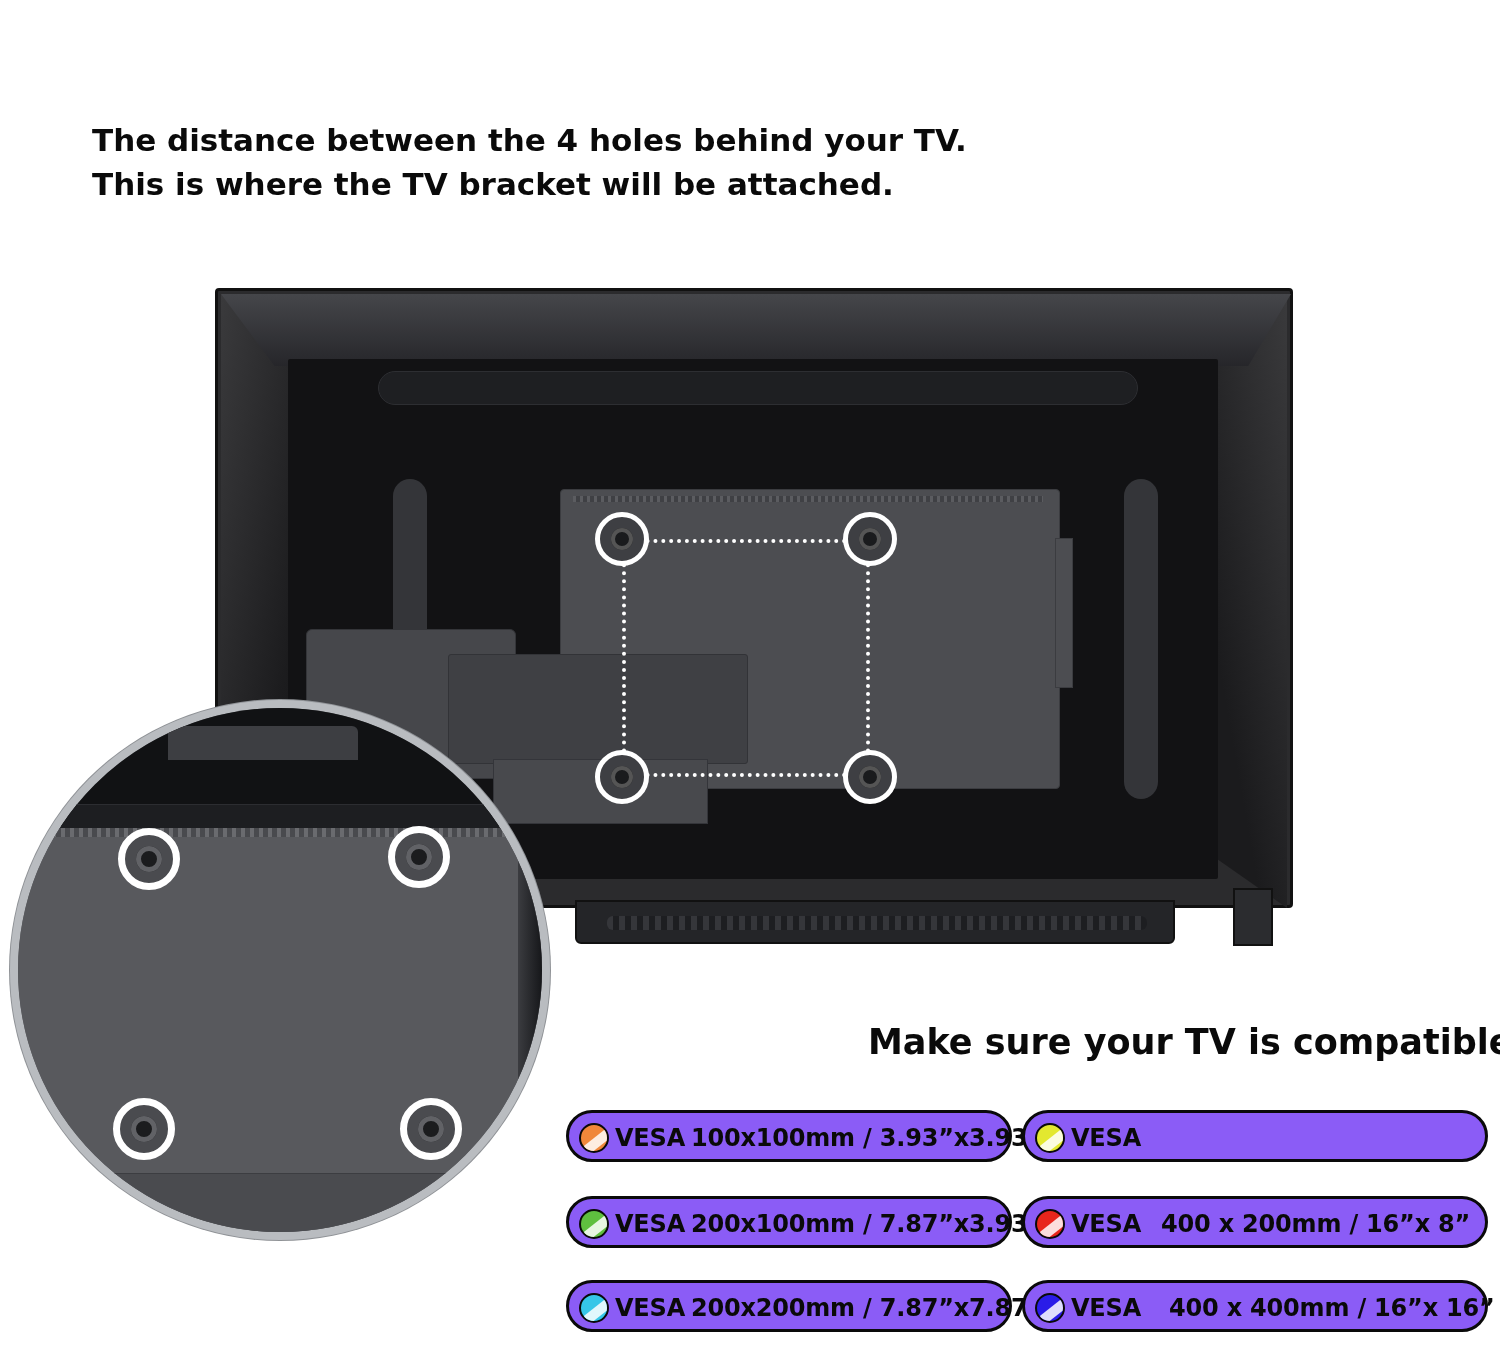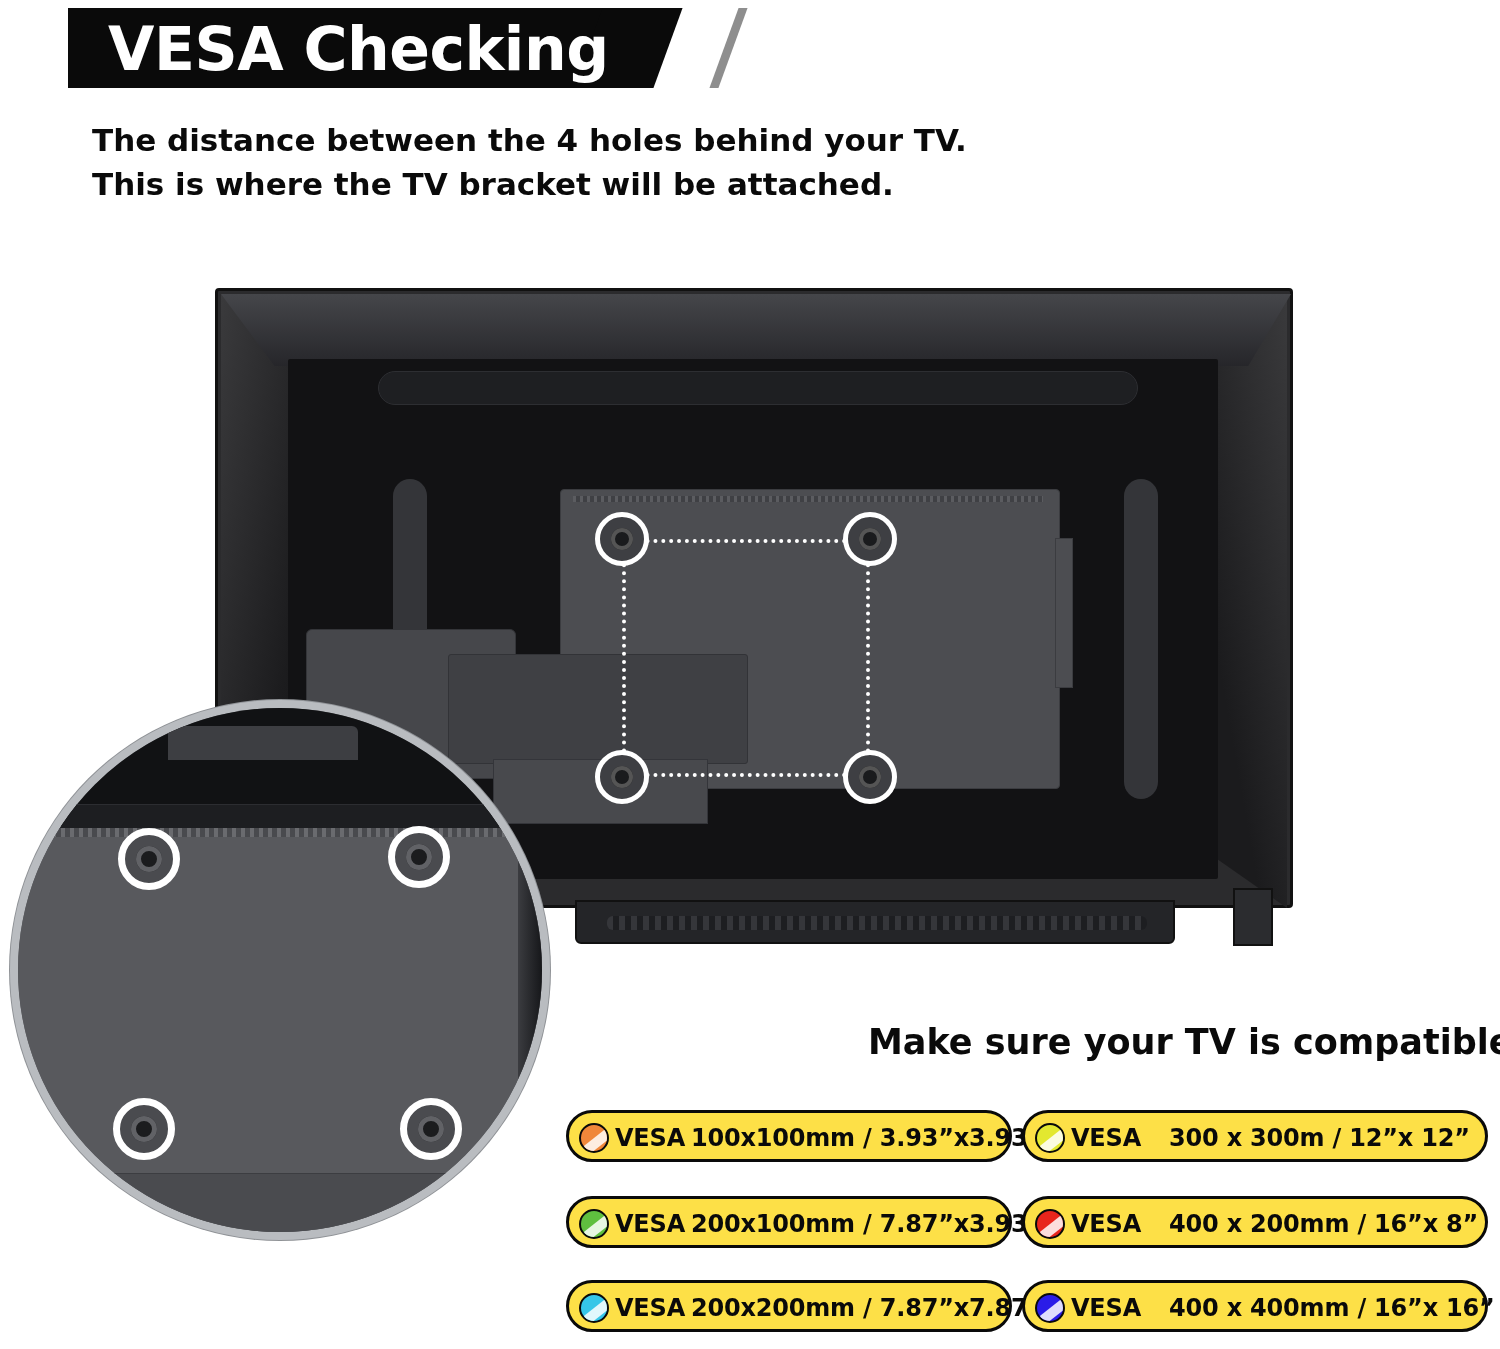--- a/index.html
+++ b/index.html
@@ -296,21 +296,21 @@
     white-space: nowrap;
     font-family: "DejaVu Sans", sans-serif;
   }
 
   
   .pill {
     position: absolute;
     height: 52px;
     border: 3px solid #0a0a0a;
     border-radius: 26px;
-    background: #fde047;
+    background: #8b5cf6;
     display: flex;
     align-items: center;
     padding: 4px 14px 0 10px;
     white-space: nowrap;
   }
   .pill .dot {
     width: 30px; height: 30px;
     border-radius: 50%;
     border: 2px solid #0a0a0a;
     flex: 0 0 auto;
@@ -339,27 +339,20 @@
   .col-right { left: 1022px; width: 466px; }
   .row1 { top: 1110px; }
   .row2 { top: 1196px; }
   .row3 { top: 1280px; }
 </style>
 </head>
 <body>
 
 <div id="page">
 
-  <div class="banner">
-    <div class="blackbar"></div>
-    <div class="greyslash1"></div>
-    <div class="greyslash2"></div>
-    <div class="blackslash"></div>
-    <div class="banner-title">VESA Checking</div>
-  </div>
 
   <div class="subtitle l1">The distance between the 4 holes behind your TV.</div>
   <div class="subtitle l2">This is where the TV bracket will be attached.</div>
 
   <div class="tv-wrap">
     <div class="tv-outer">
       <div class="tv-bevel-left"></div>
       <div class="tv-bevel-right"></div>
       <div class="tv-bevel-top"></div>
 
@@ -438,26 +431,25 @@
   </div>
   <div class="pill col-left row3">
     <span class="dot" id="dot-l3" style="background: rgb(53, 198, 232);"></span>
     <span class="txt lbl">VESA</span>
     <span class="txt">200x200mm / 7.87”x7.87”</span>
   </div>
 
   <div class="pill col-right row1">
     <span class="dot" id="dot-r1" style="background: rgb(227, 232, 47);"></span>
     <span class="txt lbl">VESA</span>
-    <span class="txt" style="margin-left:22px">300 x 300m / 12”x 12”</span>
   </div>
   <div class="pill col-right row2">
     <span class="dot" id="dot-r2" style="background: rgb(232, 37, 28);"></span>
     <span class="txt lbl">VESA</span>
-    <span class="txt" style="margin-left:22px">400 x 200mm / 16”x 8”</span>
+    <span class="txt" style="margin-left:14px">400 x 200mm / 16”x 8”</span>
   </div>
   <div class="pill col-right row3">
     <span class="dot" id="dot-r3" style="background: rgb(42, 28, 232);"></span>
     <span class="txt lbl">VESA</span>
     <span class="txt" style="margin-left:22px">400 x 400mm / 16”x 16”</span>
   </div>
 
 </div>
 
 </body></html>

